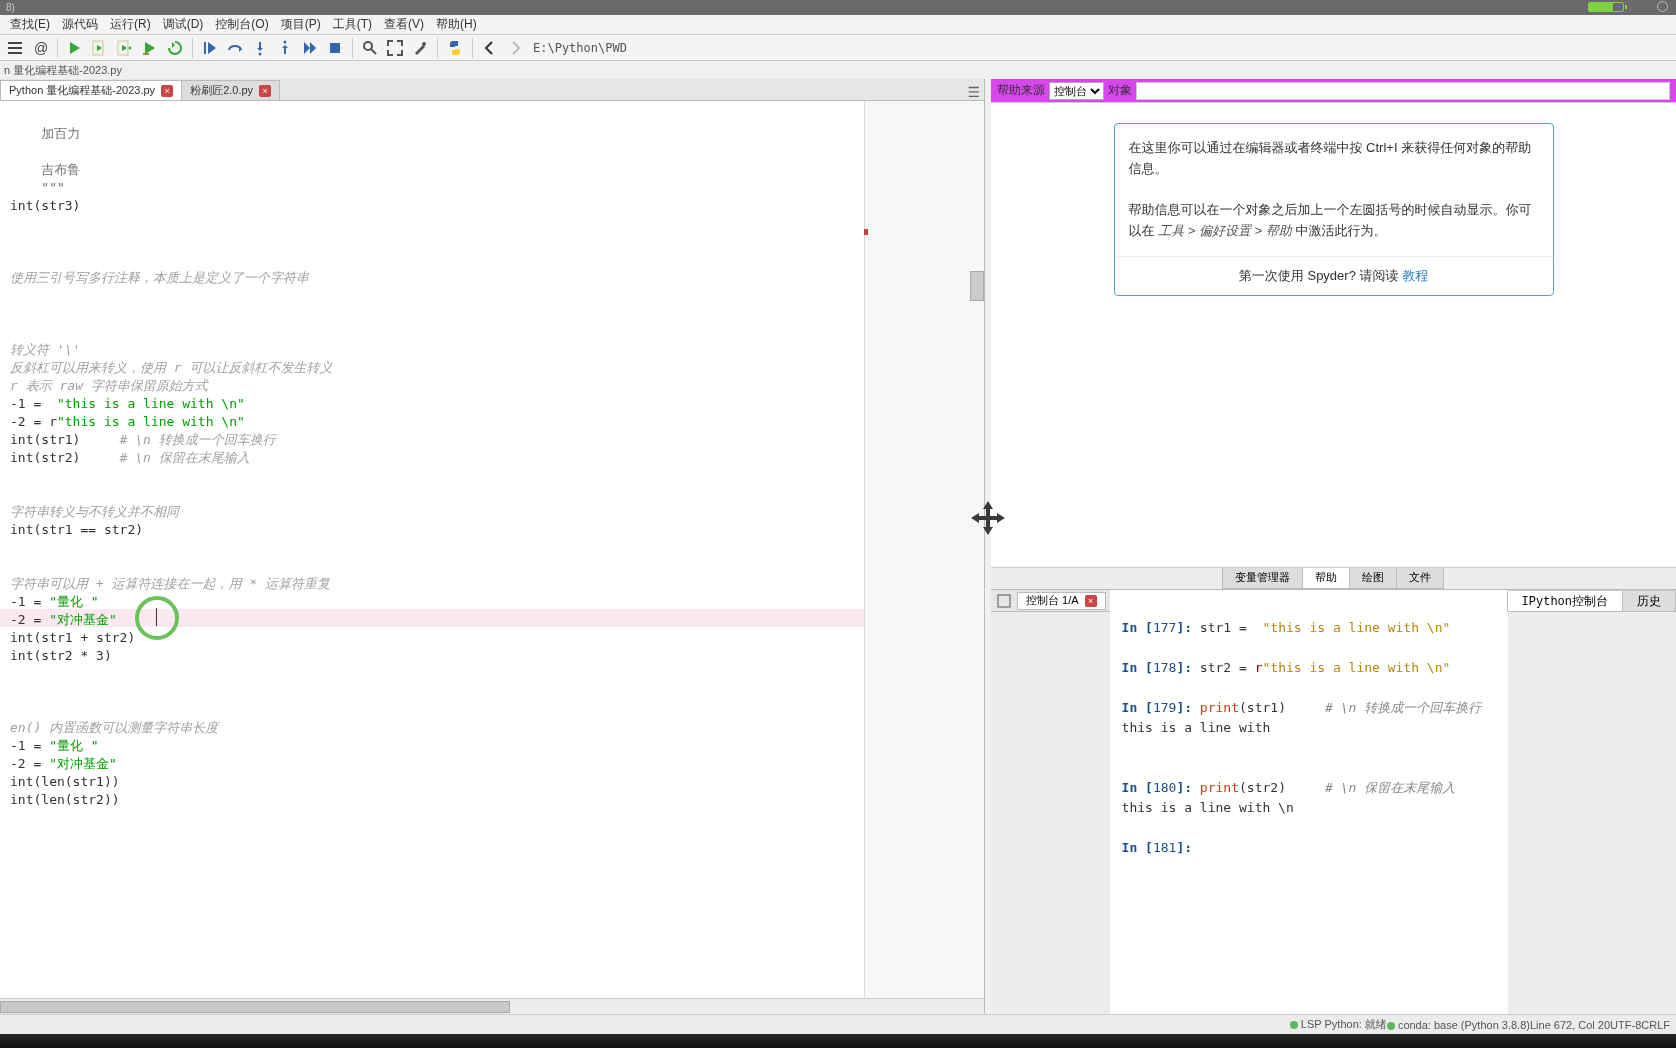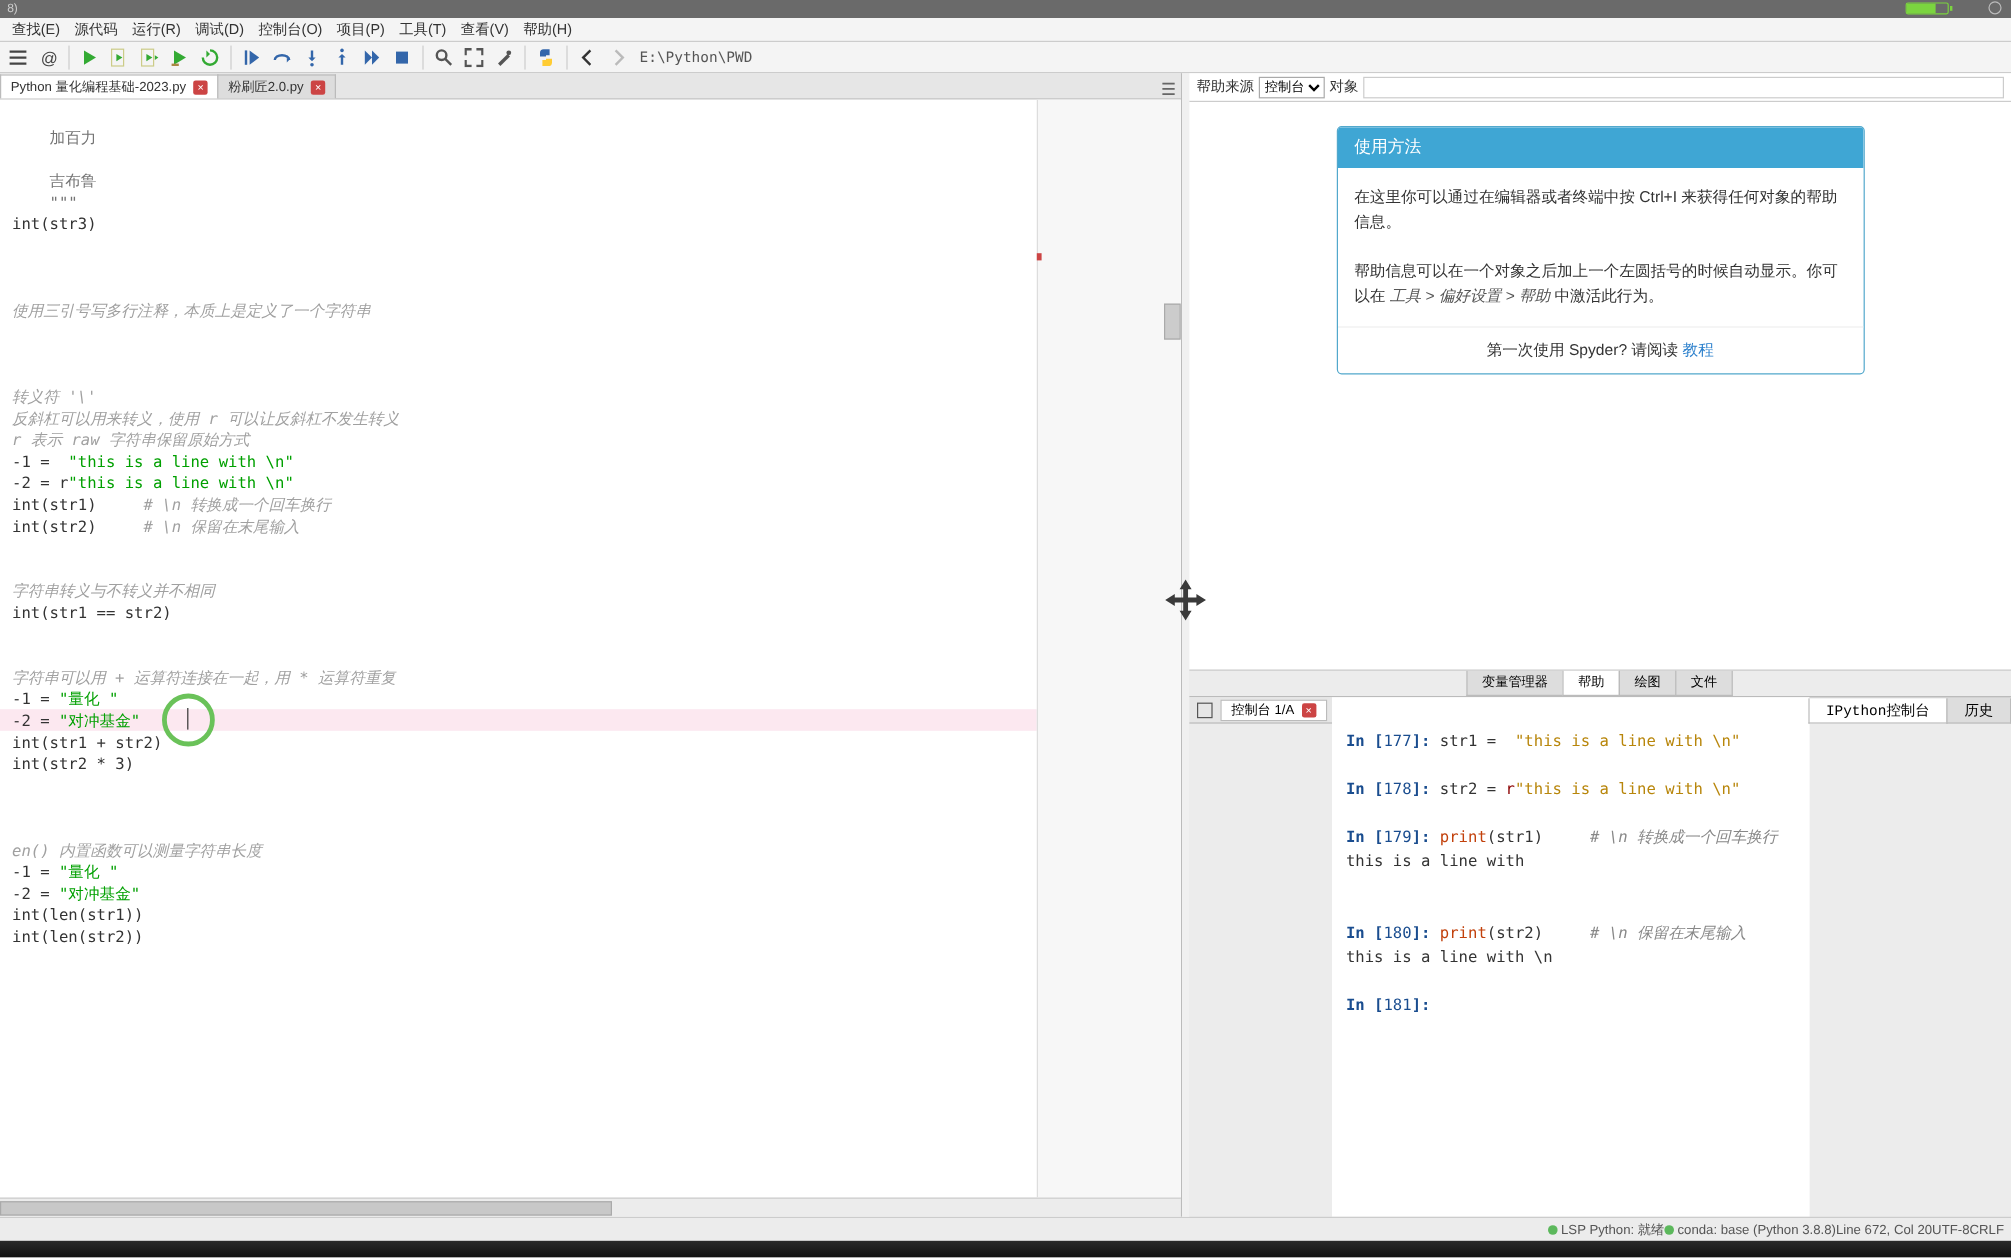--- a/index.html
+++ b/index.html
@@ -53,21 +53,21 @@
     .green-circle { position:absolute; left:135px; top:495px; width:44px; height:44px; border:4px solid #6ac259; border-radius:50%; pointer-events:none; z-index:5; }
     .text-cursor { position:absolute; left:153px; top:507px; width:8px; height:18px; z-index:6; }
     .text-cursor::before { content:""; position:absolute; left:3px; top:0; width:1px; height:18px; background:#333; }
     .minimap { position:absolute; right:0; top:0; width:120px; height:100%; background:#f7f7f7; border-left:1px solid #ddd; }
     .mini-mark { position:absolute; right:116px; top:128px; width:4px; height:6px; background:#c44; }
     .mini-view { position:absolute; right:0; top:170px; width:14px; height:30px; background:#ccc; border:1px solid #aaa; }
     .hscroll { height:16px; background:#ececec; border-top:1px solid #ccc; position:relative; }
     .hthumb { position:absolute; left:0; top:2px; width:510px; height:12px; background:#c8c8c8; border:1px solid #aaa; }
 
     
-    .help-top { height:24px; display:flex; align-items:center; padding:0 6px; gap:4px; border-bottom:1px solid #ccc; background:#ffffff; font-size:12px; color:#333; }
+    .help-top { height:24px; display:flex; align-items:center; padding:0 6px; gap:4px; border-bottom:1px solid #ccc; background:#d946ef; font-size:12px; color:#333; }
     .help-top select { height:18px; font-size:11px; background:#fff; border:1px solid #aaa; }
     .help-body { flex:1; background:#fff; padding:20px; display:flex; flex-direction:column; align-items:center; min-height:0; }
     .help-card { width:440px; border:1px solid #52a8cc; border-radius:4px; overflow:hidden; }
     .help-card-hd { background:#3fa6d4; color:#fff; padding:8px 14px; font-size:14px; }
     .help-card-bd { padding:14px; color:#333; font-size:13px; line-height:1.6; }
     .help-card-bd i { font-style:italic; color:#555; }
     .help-card-ft { padding:10px 14px; text-align:center; font-size:13px; color:#333; border-top:1px solid #eee; }
     .help-card-ft a { color:#2a7fcc; cursor:pointer; text-decoration:none; }
     .help-tabs { height:22px; display:flex; justify-content:center; gap:0; border-top:1px solid #ccc; background:#ececec; }
     .help-tab { padding:2px 12px; font-size:11px; border:1px solid #bbb; border-top:none; background:#ddd; cursor:pointer; margin-left:-1px; }
@@ -234,20 +234,23 @@
         </svg>
       </div>
     <div class="tbtn">
         <svg viewBox="0 0 16 16">
           <path d="M6 2l6 6-6 6" fill="none" stroke="#bbb" stroke-width="2"></path>
         </svg>
       </div>
     <input class="path-box" readonly="" value="E:\Python\PWD" style="">
   </div>
 
+  <div class="breadcrumb-bar">
+    <span>n 量化编程基础-2023.py</span>
+  </div>
 
   <div class="main">
     <div class="left">
       <div class="editor-tabbar">
         <div class="etab">
           <span>Python 量化编程基础-2023.py</span>
           <span class="close">×</span>
         </div>
         <div class="etab inactive">
           <span>粉刷匠2.0.py</span>
@@ -319,21 +322,20 @@
 
     <div class="right">
       <div class="help-top">
         <span>帮助来源</span>
         <select><option>控制台</option></select>
         <span>对象</span>
         <input style="flex: 1 1 0%; height: 18px; border: 1px solid rgb(204, 204, 204);">
       </div>
       <div class="help-body">
         <div class="help-card">
-          <div class="help-card-hd">使用方法</div>
           <div class="help-card-bd">
             <div>在这里你可以通过在编辑器或者终端中按 Ctrl+I 来获得任何对象的帮助信息。</div><br>
             <div><span>帮助信息可以在一个对象之后加上一个左圆括号的时候自动显示。你可以在</span> <i>工具 &gt; 偏好设置 &gt; 帮助</i><span> 中激活此行为。</span></div>
           </div>
           <div class="help-card-ft">
             <span>第一次使用 Spyder? 请阅读 </span><a>教程</a>
           </div>
         </div>
       </div>
       <div class="help-tabs">

